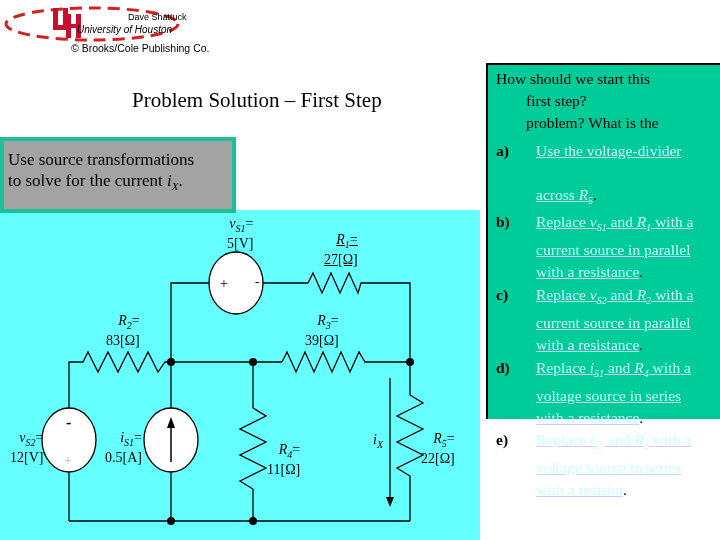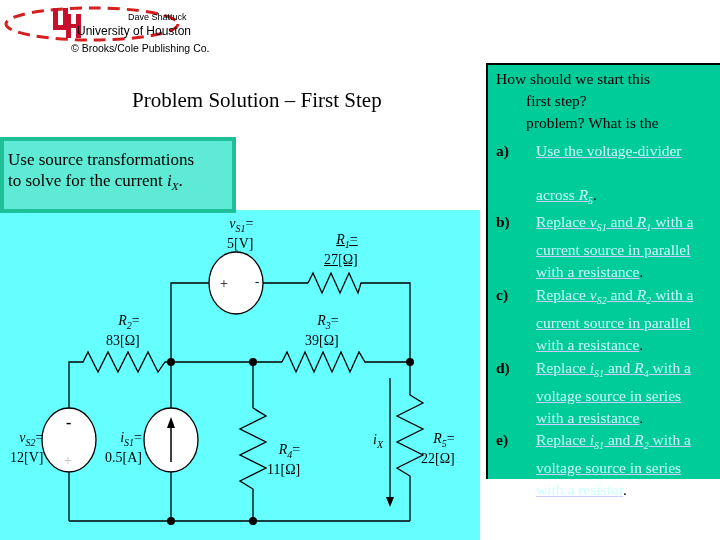--- a/index.html
+++ b/index.html
@@ -1,27 +1,27 @@
 <!DOCTYPE html>
 <html><head>
 <meta charset="utf-8">
 <style>
   html,body{margin:0;padding:0;}
   body{width:720px;height:540px;position:relative;background:#ffffff;overflow:hidden;font-family:"Liberation Serif","DejaVu Serif",serif;}
   .logo{position:absolute;left:0;top:0;width:240px;height:60px;}
   .logo svg{position:absolute;left:0;top:0;}
   .logo .name1{position:absolute;left:89px;top:12px;font-family:"Liberation Sans",sans-serif;font-size:9px;color:#000;padding-left:39px;}
-  .logo .name2{position:absolute;left:77px;top:24px;font-family:"Liberation Sans",sans-serif;font-size:12px;color:#000;}
+  .logo .name2{position:absolute;left:77px;top:24px;font-family:"Liberation Sans",sans-serif;font-size:10px;color:#000;font-style:italic;}
   .logo .pub{position:absolute;left:24px;top:42px;font-family:"Liberation Sans",sans-serif;font-size:10.5px;color:#000;margin-left:47px;}
   .title{position:absolute;left:113px;top:88px;font-size:21px;color:#000;white-space:nowrap;margin-left:19px;}
   .circuit{position:absolute;left:0;top:210px;width:480px;height:330px;background:#66ffff;}
-  .prompt{position:absolute;left:0;top:137px;width:228px;height:68px;background:#5eead4;border:4px solid #1fbf98;padding:8px 0 8px 4px;box-sizing:border-box;width:236px;height:76px;font-size:17px;line-height:21px;color:#000;}
+  .prompt{position:absolute;left:0;top:137px;width:228px;height:68px;background:#a3a3a3;border:4px solid #1fbf98;padding:8px 0 8px 4px;box-sizing:border-box;width:236px;height:76px;font-size:17px;line-height:21px;color:#000;}
   .prompt i{font-style:italic;}
   .prompt sub{font-size:11px;}
-  .panel{position:absolute;left:486px;top:63px;width:234px;height:416px;background:#00cc99;border-left:2px solid #000;border-top:2px solid #000;box-sizing:border-box;color:#000;}
+  .panel{position:absolute;left:486px;top:63px;width:234px;height:356px;background:#00cc99;border-left:2px solid #000;border-top:2px solid #000;box-sizing:border-box;color:#000;}
   .question{position:absolute;left:8px;top:3px;width:222px;font-size:15.5px;line-height:22px;font-weight:normal;}
   .question .l2{padding-left:30px;}
   .opt{position:absolute;left:8px;width:222px;font-size:15.5px;line-height:22px;}
   .opt .letter{position:absolute;left:0;top:0;font-weight:bold;}
   .opt .txt{position:absolute;left:40px;top:0;width:190px;}
   .opt a{color:#ccffff;text-decoration:underline;text-decoration-color:#ccccff;cursor:pointer;}
   .opt .dot{color:#000;}
   .opt i{font-style:italic;}
   .opt sub{font-size:10px;}
   .lbl{position:absolute;font-size:14px;color:#000;line-height:15px;text-align:right;white-space:nowrap;}

